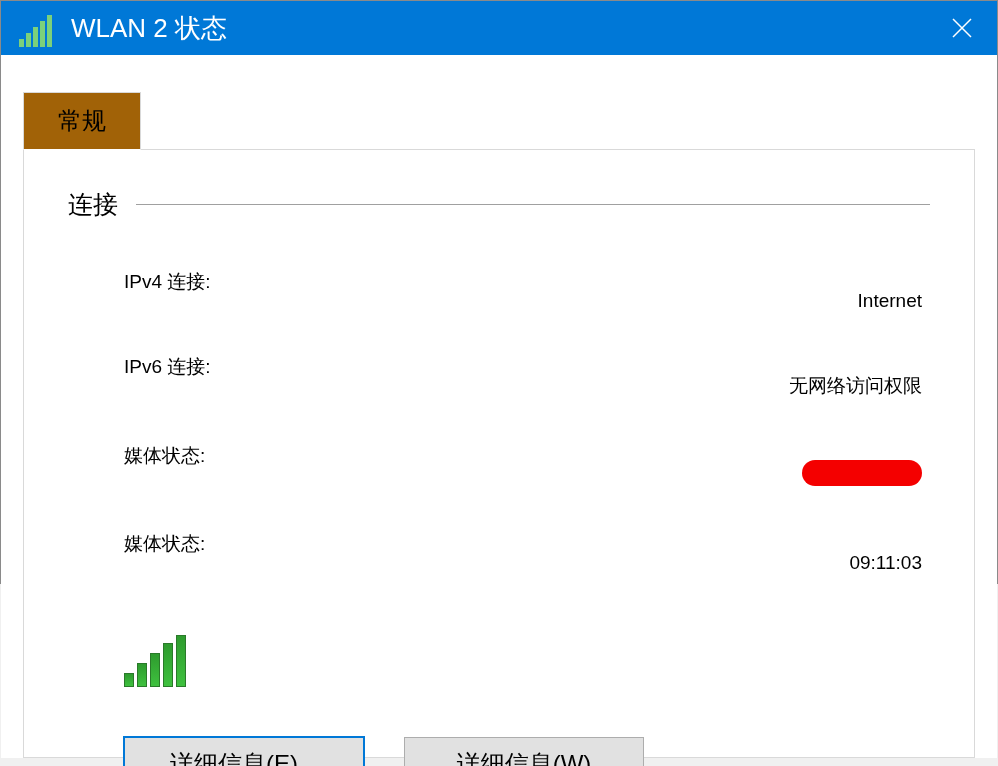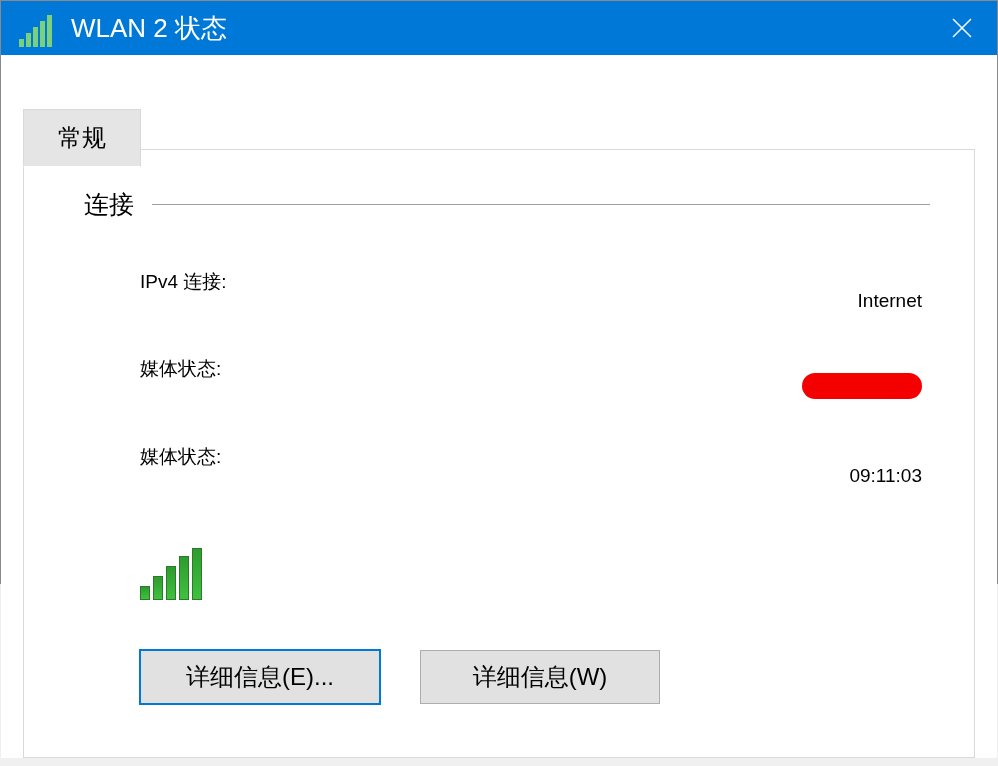--- a/index.html
+++ b/index.html
@@ -11,22 +11,22 @@
     .titlebar-icon .b1 { height: 8px; background:#7bd17b;}
     .titlebar-icon .b2 { height: 14px; background:#7bd17b;}
     .titlebar-icon .b3 { height: 20px; background:#7bd17b;}
     .titlebar-icon .b4 { height: 26px; background:#7bd17b;}
     .titlebar-icon .b5 { height: 32px; background:#7bd17b;}
     .title-text { font-size: 26px; font-weight: 400; flex: 1; }
     .close-btn { width: 70px; height: 54px; display: flex; align-items: center; justify-content: center; cursor: pointer; }
     .close-btn svg { width: 22px; height: 22px; stroke: #fff; stroke-width: 1.5; fill: none; }
     .content { flex: 1; padding: 36px 22px 0 22px; background: #fff; }
     .tab-strip { display: flex; border-bottom: 1px solid #d9d9d9; }
-    .tab { padding: 12px 34px 12px 34px; font-size: 24px; background: #e5e5e5; border: 1px solid #d9d9d9; border-bottom: 1px solid #fff; position: relative; top: 18px; color: #000; }
-    .tab-panel { border: 1px solid #d9d9d9; border-top: none; padding: 38px 44px 0 60px; height: 608px; }
+    .tab { padding: 12px 34px 12px 34px; font-size: 24px; background: #a16207; border: 1px solid #d9d9d9; border-bottom: 1px solid #fff; position: relative; top: 1px; color: #000; }
+    .tab-panel { border: 1px solid #d9d9d9; border-top: none; padding: 38px 44px 0 44px; height: 608px; }
     .group-header { display: flex; align-items: center; font-size: 25px; color: #000; margin-bottom: 30px; }
     .group-header .line { flex: 1; height: 1px; background: #a0a0a0; margin-left: 18px; }
     .field-row { display: flex; justify-content: space-between; align-items: center; padding: 0 8px 0 56px; margin-bottom: 22px; font-size: 19px; color: #000000; }
     .field-label { }
     .field-value { text-align: right; margin-top: 39px; }
     .redacted { display: inline-block; width: 140px; height: 32px; background: #f40000; border-radius: 16px; }
     .redacted.small { width: 120px; height: 26px; border-radius: 13px; }
     .sig-bars { display: flex; align-items: flex-end; gap: 3px; height: 52px; }
     .sig-bars .sb { width: 10px; background: linear-gradient(to bottom, #2e9b2e, #3fc13f); border: 1px solid #2a7a2a; }
     .sig-bars .sb1 { height: 14px; }
@@ -67,20 +67,24 @@
       <div class="group-header">
         <span>连接</span>
         <span class="line"></span>
       </div>
 
       <div class="field-row">
         <span class="field-label">IPv4 连接:</span>
         <span class="field-value">Internet</span>
       </div>
 
+      <div class="field-row">
+        <span class="field-label">IPv6 连接:</span>
+        <span class="field-value">无网络访问权限</span>
+      </div>
 
       <div class="field-row">
         <span class="field-label">媒体状态:</span>
         <span class="field-value"><span class="redacted small"></span></span>
       </div>
 
 
       <div class="field-row">
         <span class="field-label">媒体状态:</span>
         <span class="field-value">09:11:03</span>

